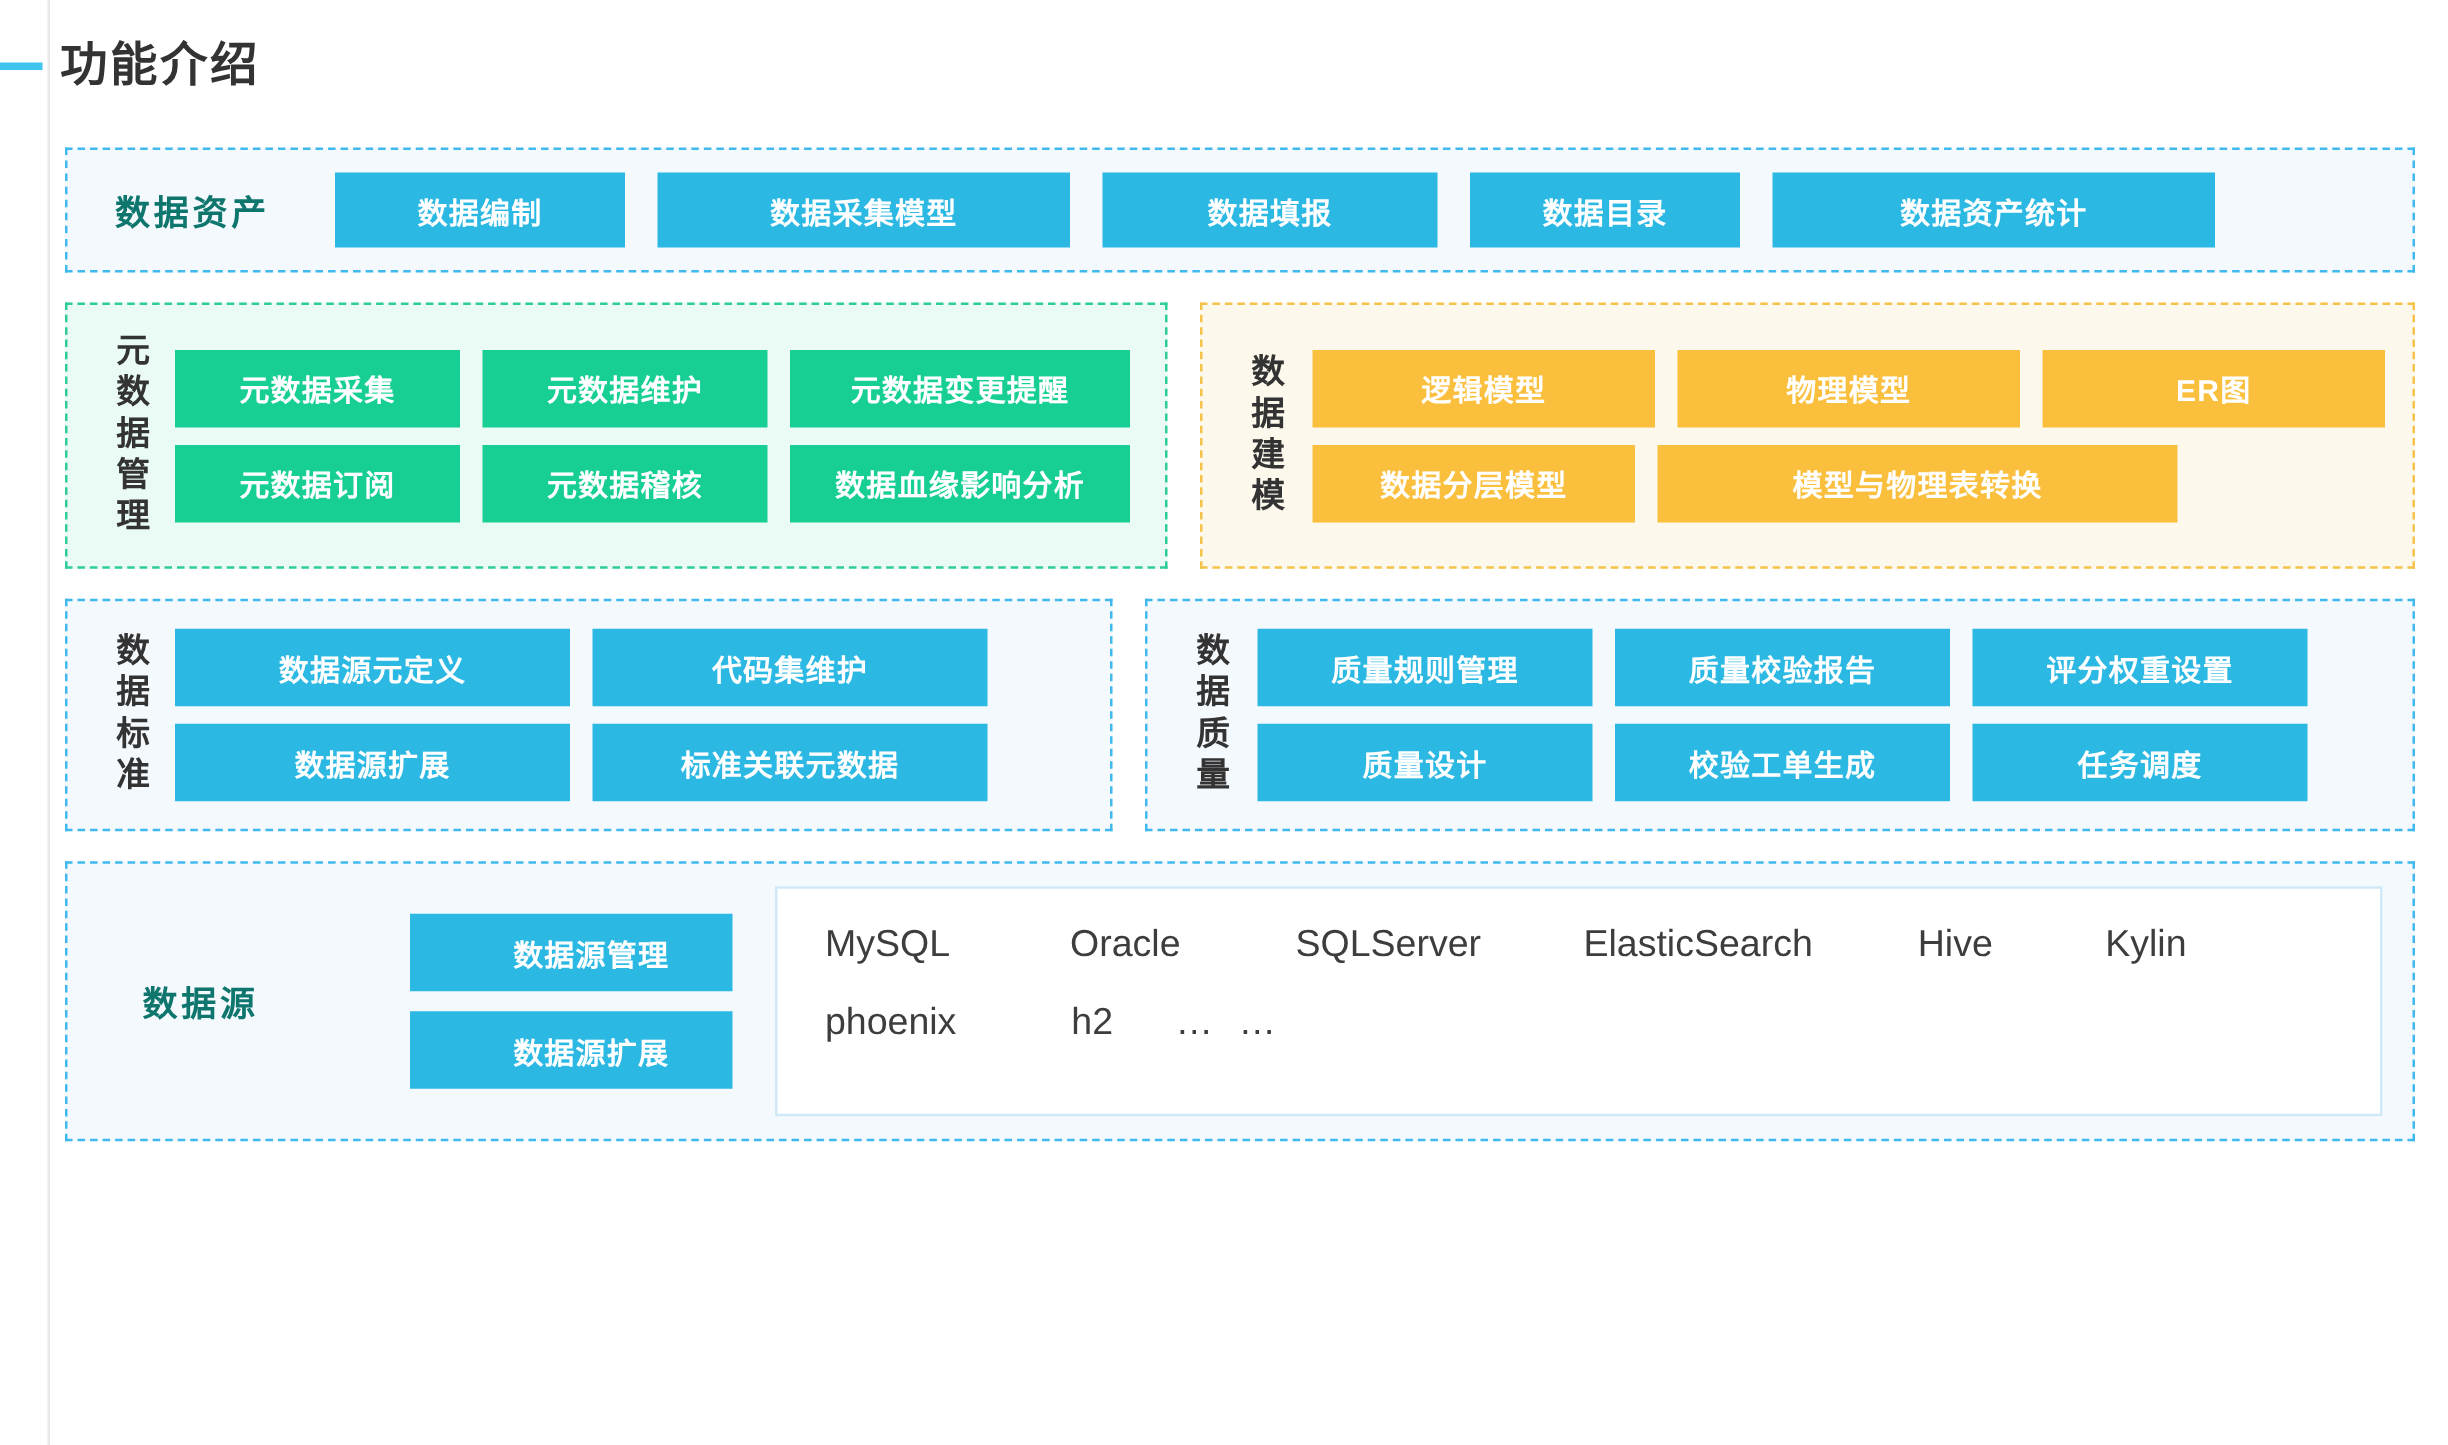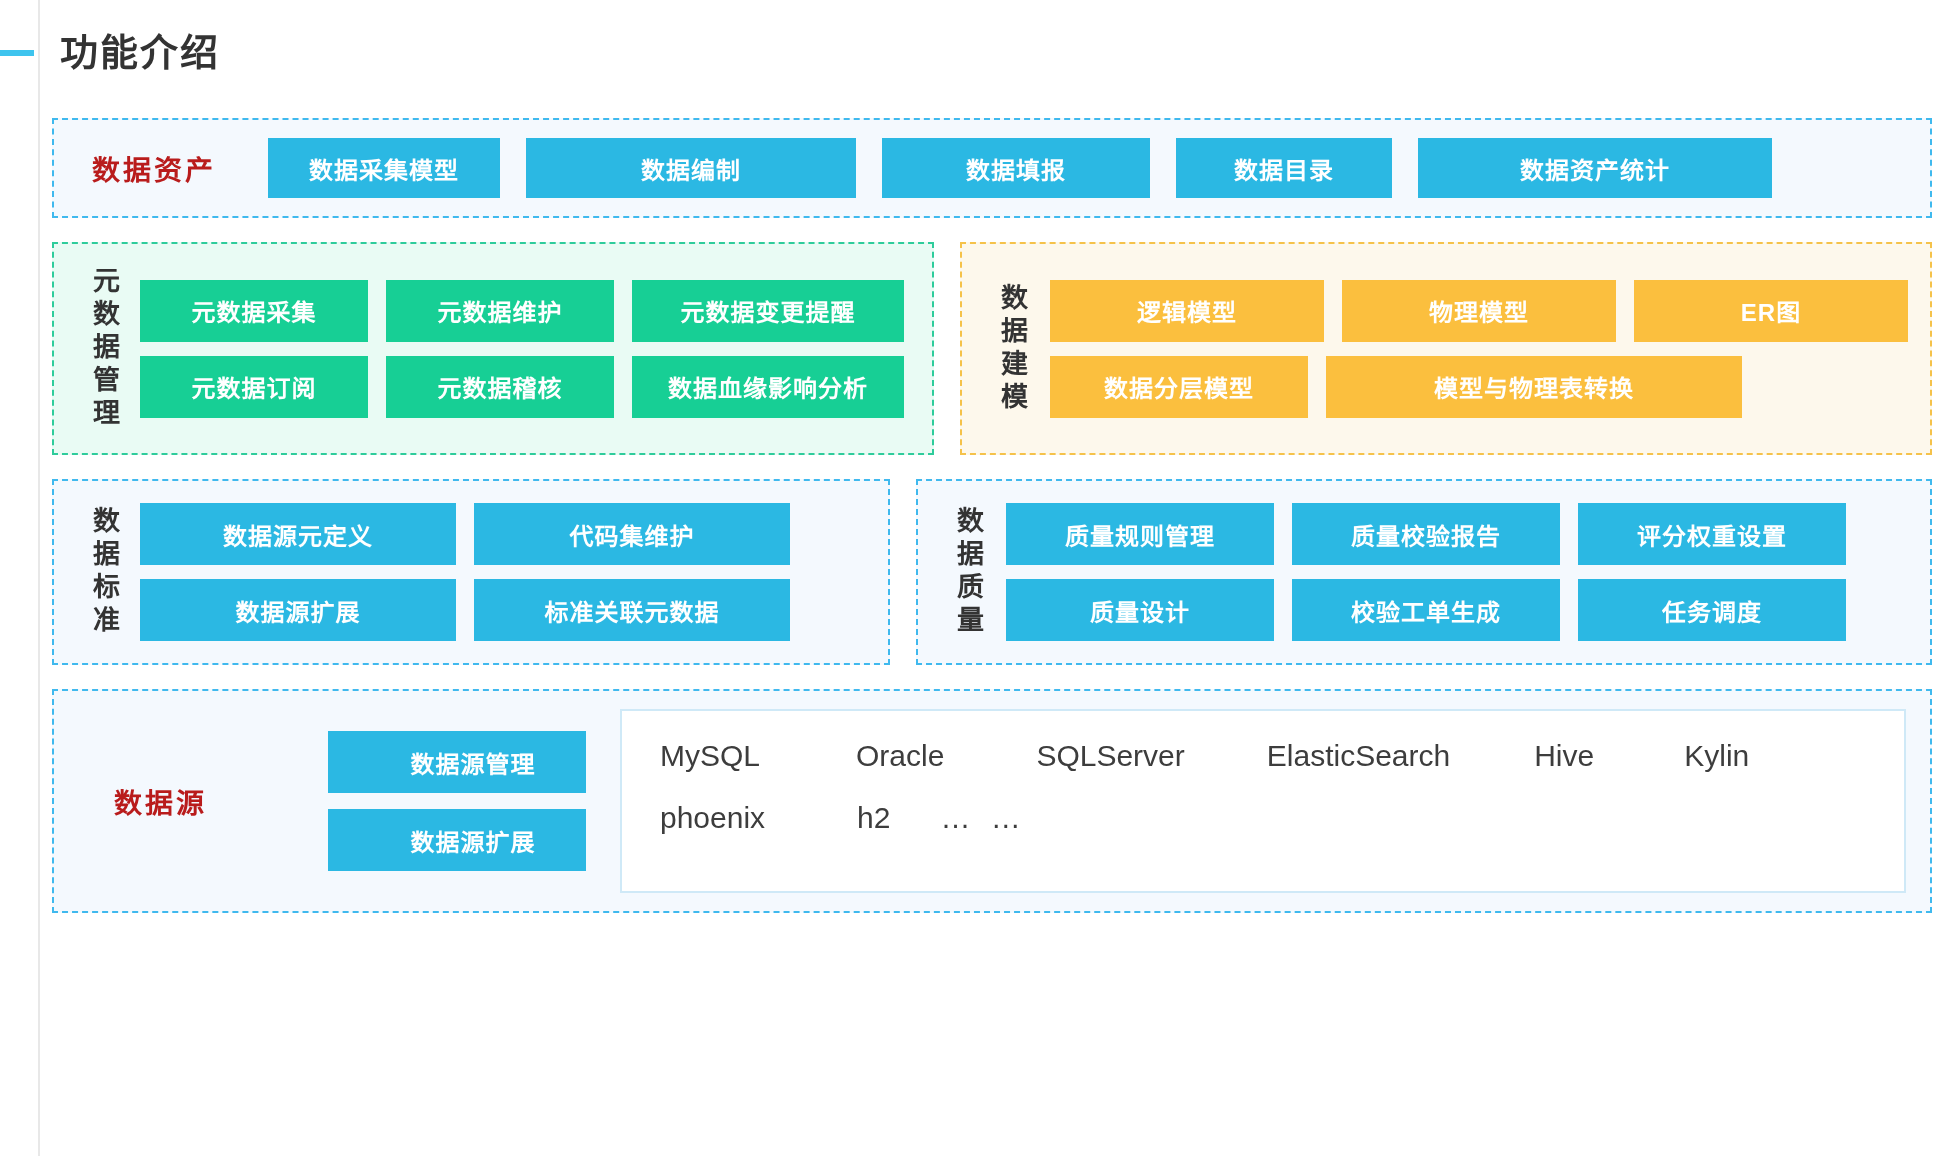--- a/index.html
+++ b/index.html
@@ -31,21 +31,20 @@
   }
 
   
   .header {
     position: absolute;
     left: 0;
     top: 18px;
     height: 70px;
     display: flex;
     align-items: center;
-    gap: 12px;
   }
   .header-dash {
     width: 34px;
     height: 6px;
     background: #3ec4ee;
     margin-right: 14px;
     flex: none;
   }
   .header-title {
     font-size: 38px;
@@ -71,21 +70,21 @@
     align-items: center;
     padding: 16px 18px;
   }
   .panel.green  { border-color: #2ecc9b; background: #e9fbf4; }
   .panel.orange { border-color: #f5c24a; background: #fdf8ec; }
 
   
   .label-h {
     font-size: 28px;
     font-weight: bold;
-    color: #b91c1c;
+    color: #0f766e;
     letter-spacing: 3px;
     white-space: nowrap;
     flex: none;
   }
   .label-v {
     font-size: 27px;
     font-weight: bold;
     color: #333333;
     writing-mode: vertical-rl;
     text-orientation: upright;
@@ -230,22 +229,22 @@
   <div class="header">
     <span class="header-dash"></span>
     <h1 class="header-title">功能介绍</h1>
   </div>
 
   <div class="content">
 
     <div class="panel" id="sec-asset">
       <div class="label-h">数据资产</div>
       <div class="row">
+        <div class="tile">数据编制</div>
         <div class="tile">数据采集模型</div>
-        <div class="tile">数据编制</div>
         <div class="tile">数据填报</div>
         <div class="tile">数据目录</div>
         <div class="tile">数据资产统计</div>
       </div>
     </div>
 
     <div class="band2">
 
       <div class="panel green" id="sec-meta">
         <div class="label-v">元数据管理</div>

